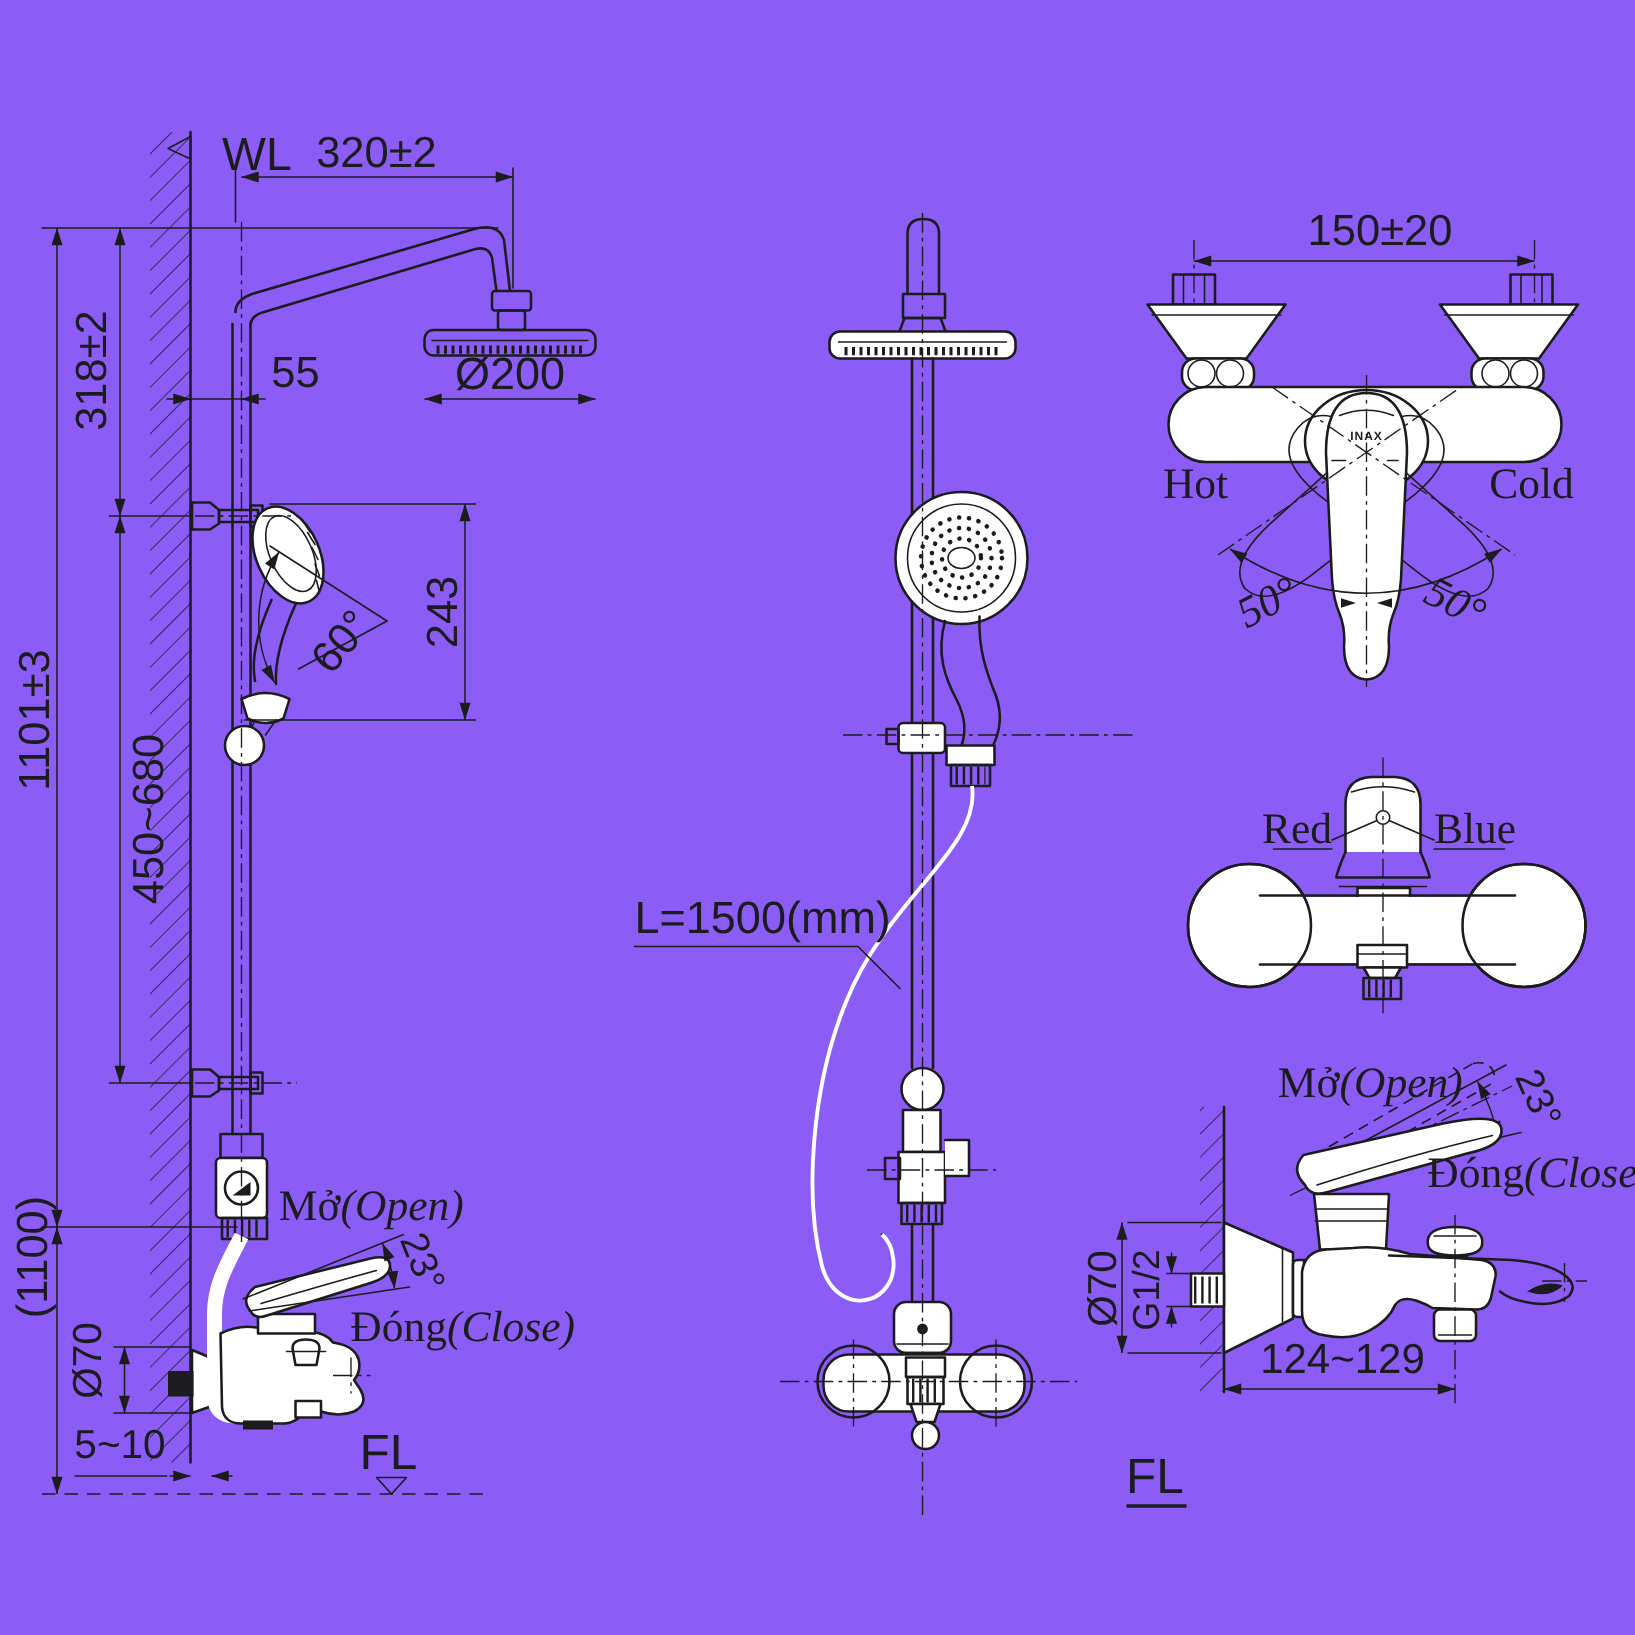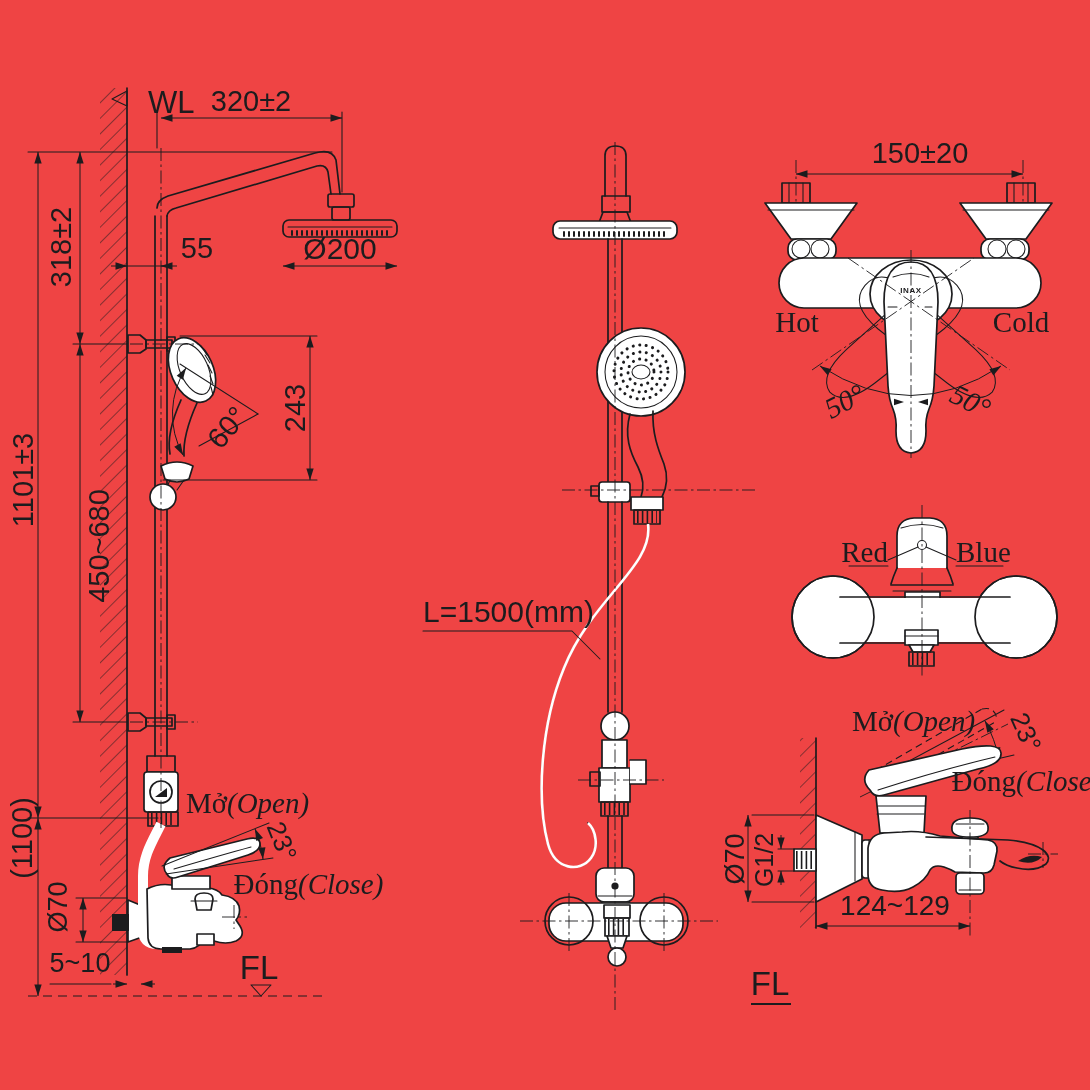--- a/index.html
+++ b/index.html
@@ -1,16 +1,16 @@
 <!DOCTYPE html>
 <html><head>
 <meta charset="utf-8">
 <style>
   html,body{margin:0;padding:0;background:#fff;}
-  #stage{width:1090px;height:1090px;background:#ef4444;position:relative;overflow:hidden;}
+  #stage{width:1090px;height:1090px;background:#8b5cf6;position:relative;overflow:hidden;}
   svg{display:block;}
   svg text{fill:#1c1c1e;}
   .ts{font:29px "Liberation Sans",sans-serif;}
   .ts25{font:25px "Liberation Sans",sans-serif;}
   .ts26{font:26px "Liberation Sans",sans-serif;}
   .ts27{font:27px "Liberation Sans",sans-serif;}
   .ts28{font:28px "Liberation Sans",sans-serif;}
   .ts30{font:30px "Liberation Sans",sans-serif;}
   .ts31{font:31px "Liberation Sans",sans-serif;}
   .ts33{font:33px "Liberation Sans",sans-serif;}

